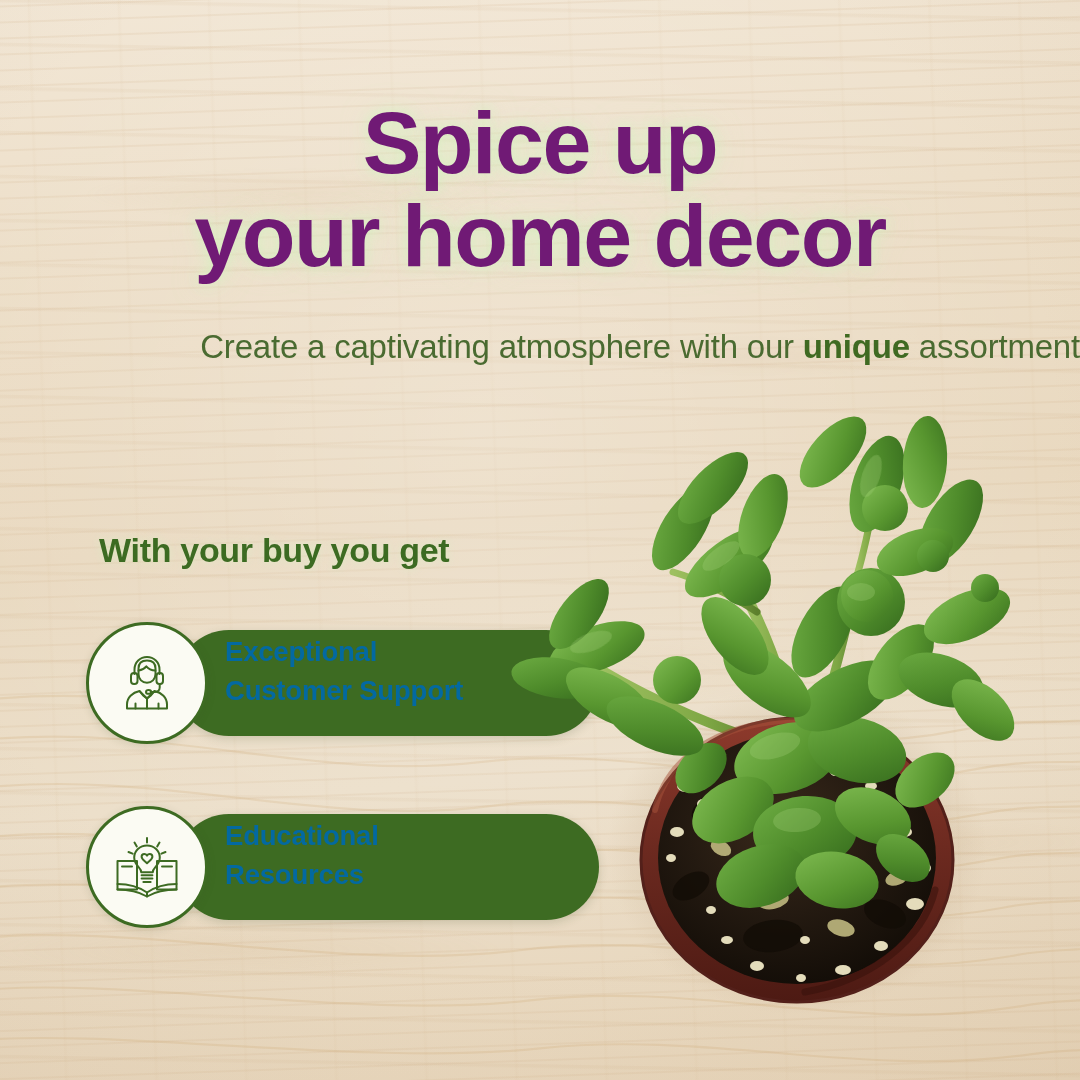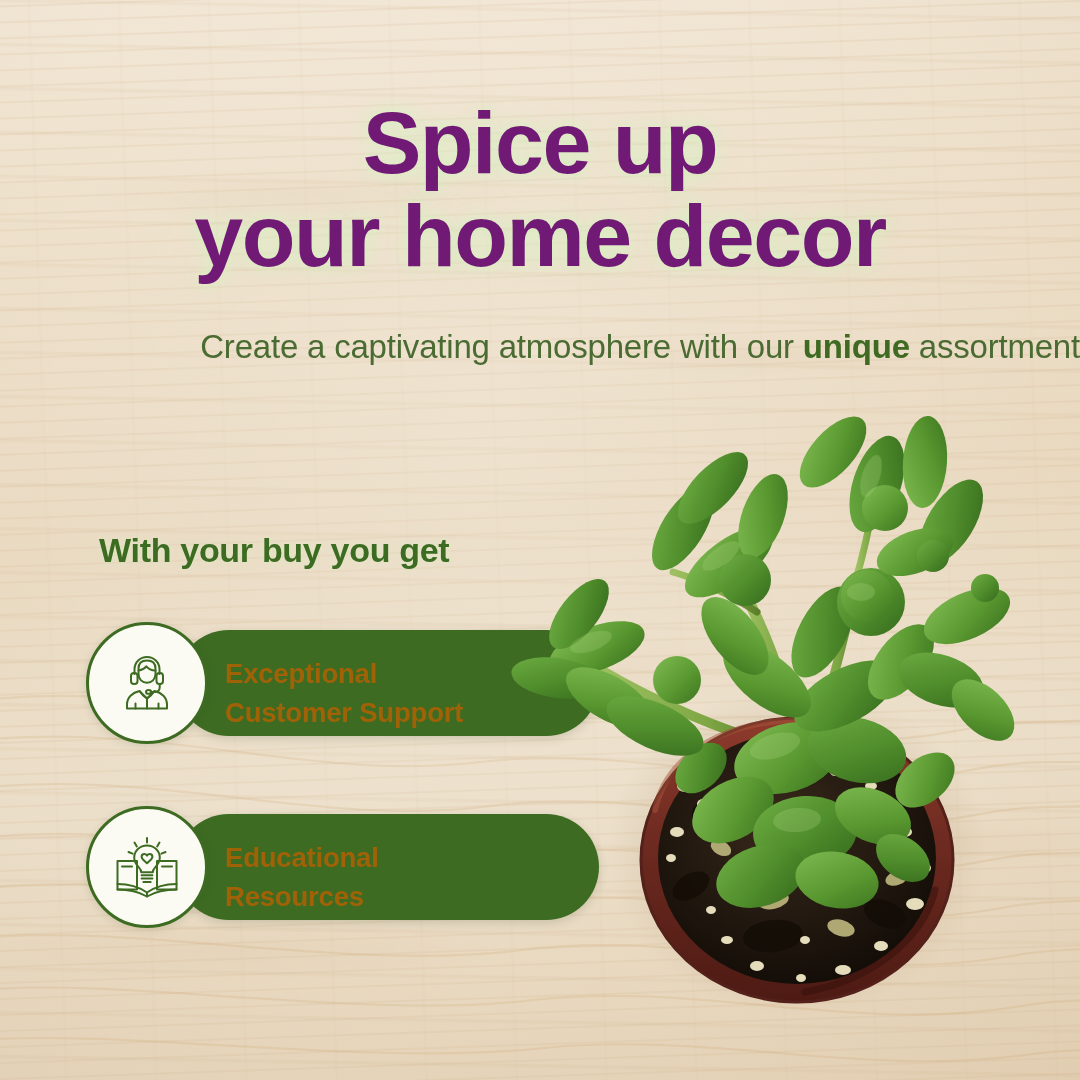--- a/index.html
+++ b/index.html
@@ -106,22 +106,22 @@
   .badge-2{top:806px;}
 
   .badge-pill{
     position:absolute;left:90px;top:8px;
     width:423px;height:106px;
     background:#3d6b22;
     border-radius:53px;
     box-shadow:0 3px 10px rgba(60,80,40,.18);
   }
   .badge-label{
-    position:absolute;left:139px;top:32px;width:340px;
-    color:#a16207;font-weight:700;font-size:27.5px;line-height:1.42;
+    position:absolute;left:139px;top:10px;width:340px;
+    color:#0369a1;font-weight:700;font-size:27.5px;line-height:1.42;
     letter-spacing:-.2px;white-space:pre-line;
   }
   .badge-circle{
     position:absolute;left:0;top:0;width:122px;height:122px;
     border-radius:50%;
     background:#fbfbf3;
     border:3px solid #3d6b22;
     box-sizing:border-box;
     display:flex;align-items:center;justify-content:center;
     box-shadow:0 2px 8px rgba(60,80,40,.15);

